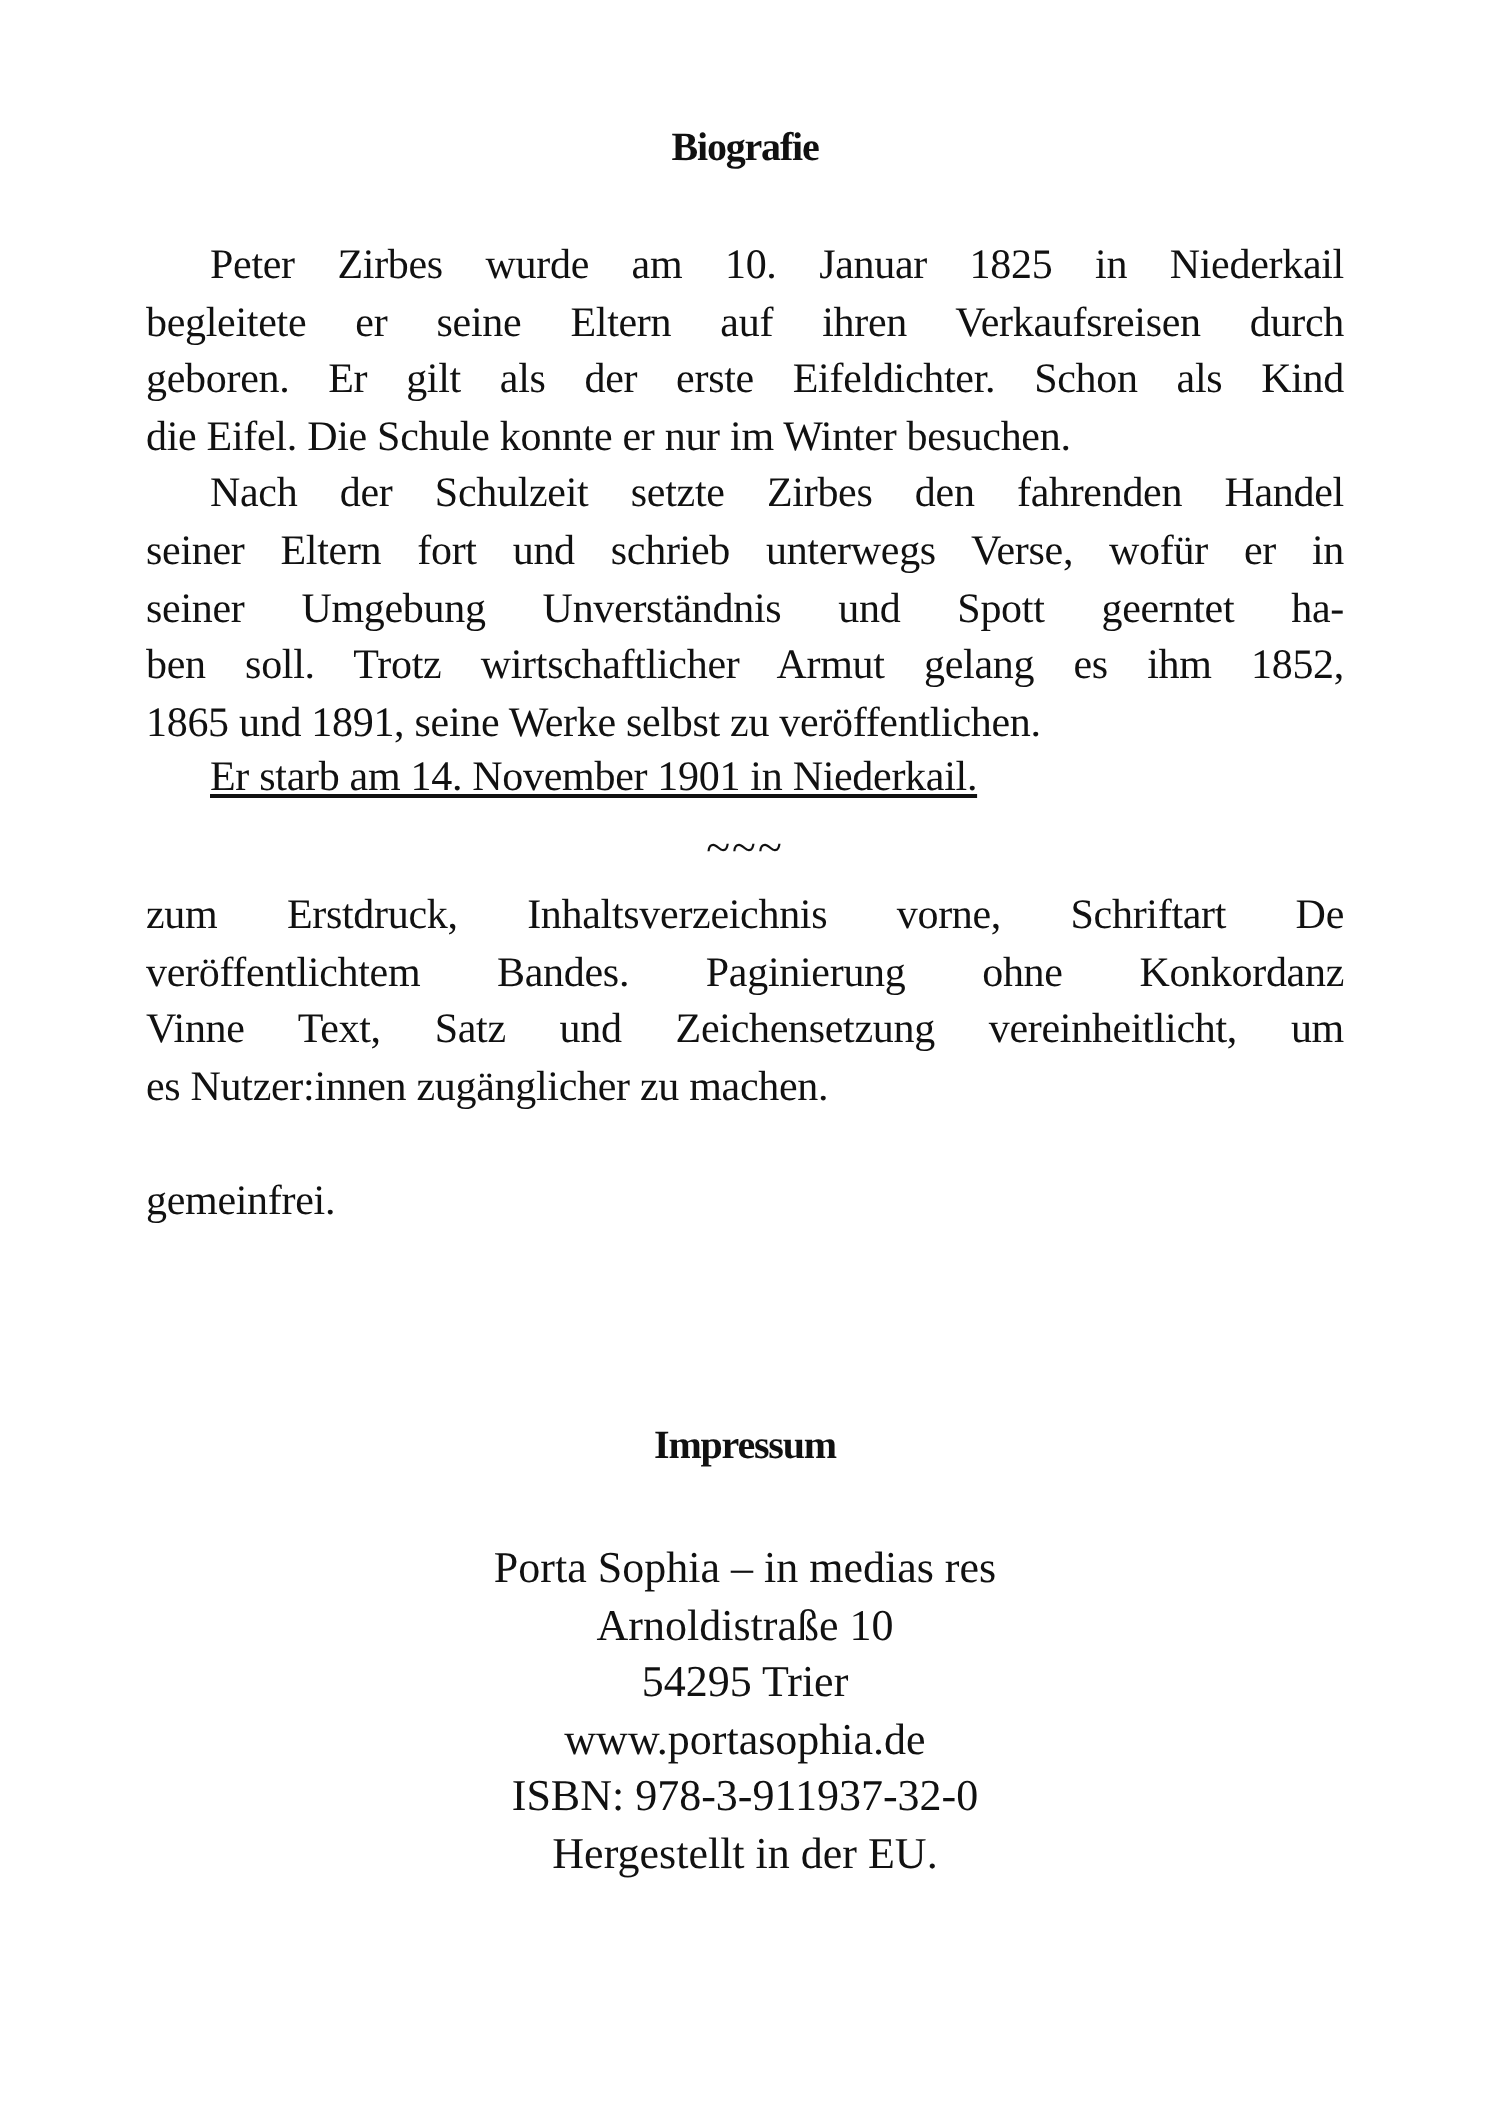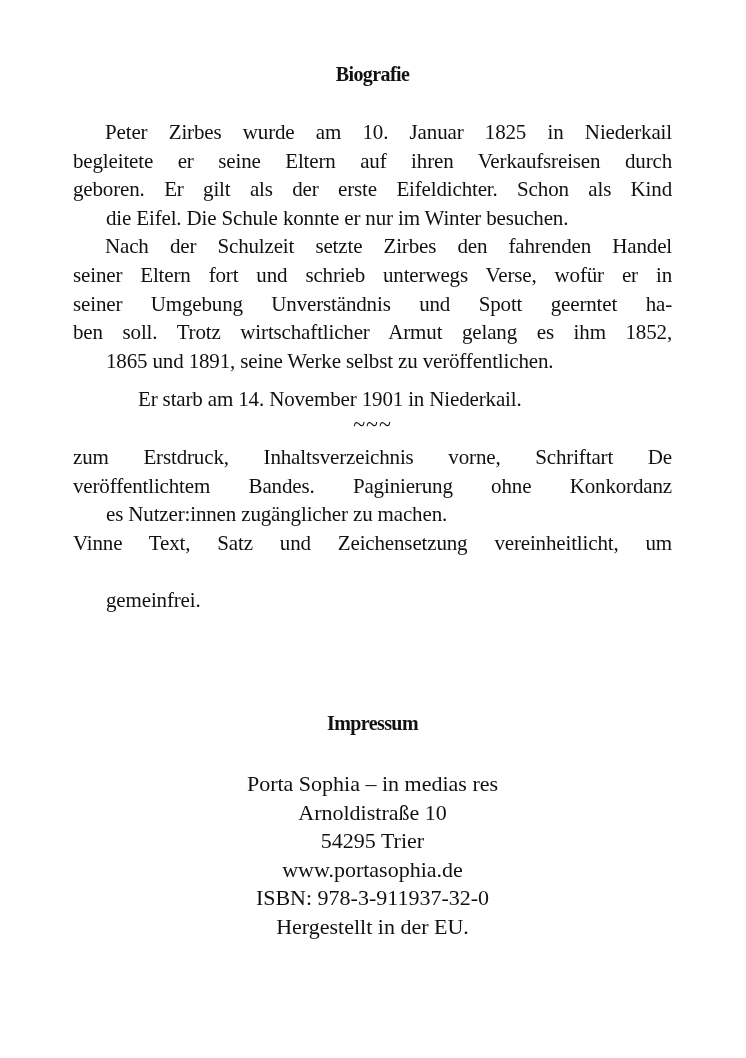--- a/index.html
+++ b/index.html
@@ -43,21 +43,20 @@
       letter-spacing: -0.15px;
     }
     .para .line {
       display: block;
       height: 28.6px;
       white-space: nowrap;
       text-align-last: justify;
     }
     .para .line.last {
       text-align-last: left;
-      margin-left: 33px;
     }
     .para .line.indent {
       padding-left: 32px;
     }
     .sep {
       position: absolute;
       left: 0;
       width: 599px;
       text-align: center;
       font-family: "Liberation Serif", serif;
@@ -94,31 +93,31 @@
   </div>
 
   <div class="para" style="top:232.4px;">
     <span class="line indent">Nach der Schulzeit setzte Zirbes den fahrenden Handel</span>
     <span class="line">seiner Eltern fort und schrieb unterwegs Verse, wofür er in</span>
     <span class="line">seiner Umgebung Unverständnis und Spott geerntet ha-</span>
     <span class="line">ben soll. Trotz wirtschaftlicher Armut gelang es ihm 1852,</span>
     <span class="line last">1865 und 1891, seine Werke selbst zu veröffentlichen.</span>
   </div>
 
-  <div class="para" style="top:385px;">
+  <div class="para" style="top:374px;text-decoration:underline;">
     <span class="line indent last">Er starb am 14. November 1901 in Niederkail.</span>
   </div>
 
   <div class="sep" style="top:410px;">~~~</div>
 
   <div class="para" style="top:443px;">
     <span class="line">zum Erstdruck, Inhaltsverzeichnis vorne, Schriftart De</span>
     <span class="line">veröffentlichtem Bandes. Paginierung ohne Konkordanz</span>
+    <span class="line">Vinne Text, Satz und Zeichensetzung vereinheitlicht, um</span>
     <span class="line last">es Nutzer:innen zugänglicher zu machen.</span>
-    <span class="line">Vinne Text, Satz und Zeichensetzung vereinheitlicht, um</span>
   </div>
 
   <div class="para" style="top:586px;">
     <span class="line last">gemeinfrei.</span>
   </div>
 
   <div class="heading" style="top:709px;text-align:center;">Impressum</div>
 
   <div class="impressum" style="top:770px;">
     <span class="line">Porta Sophia – in medias res</span>

